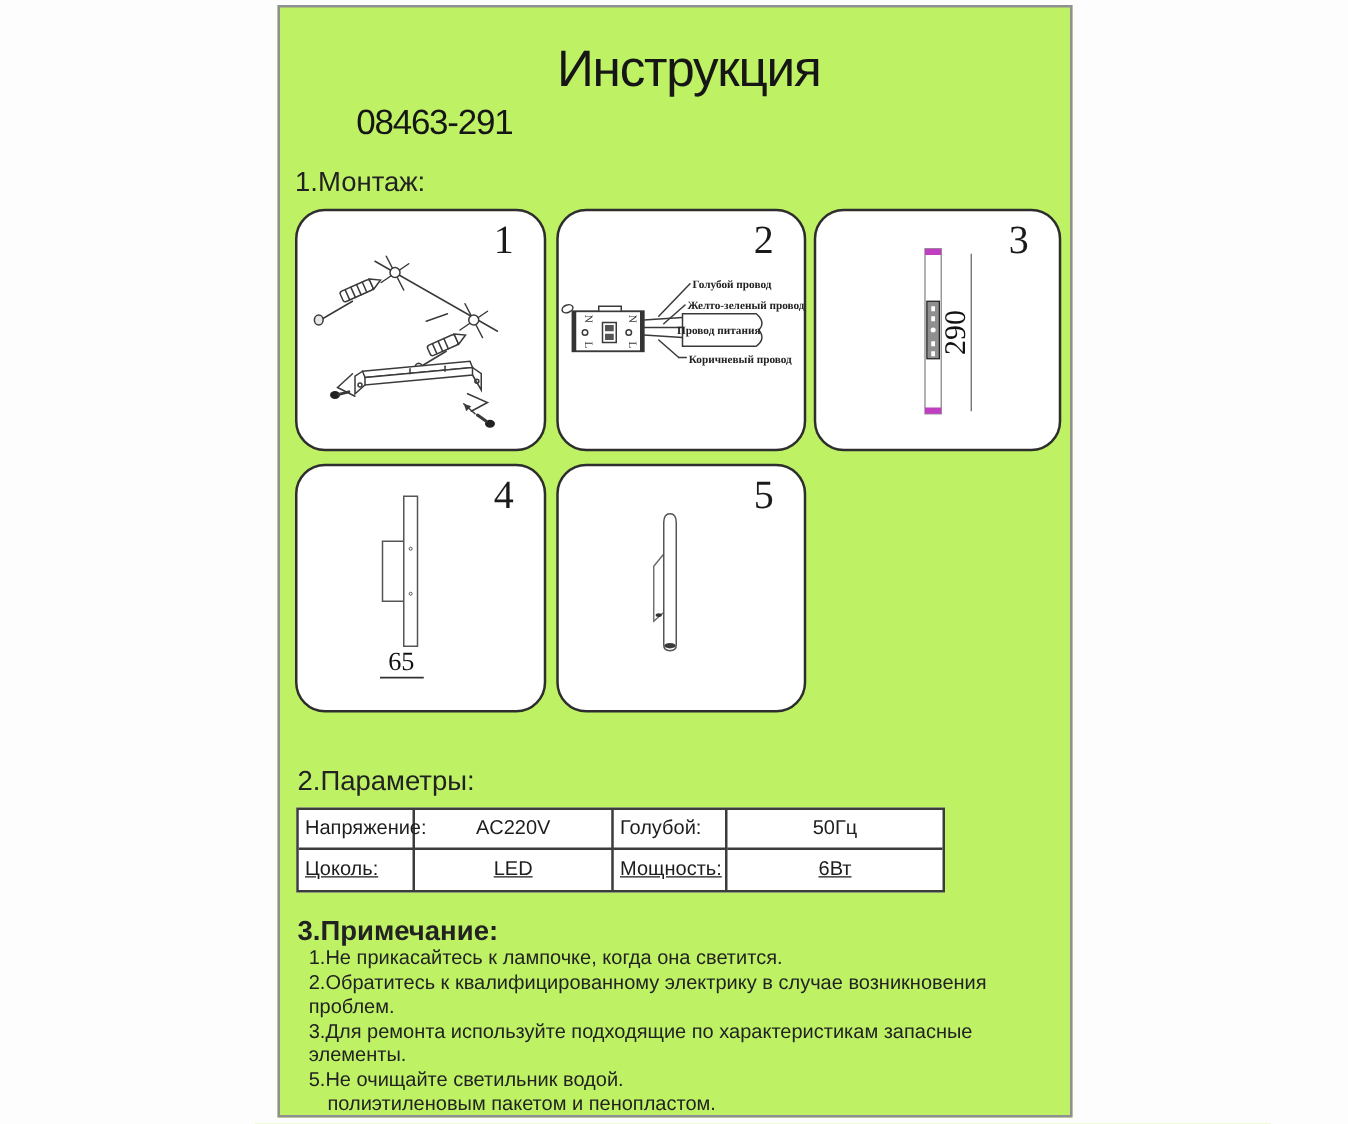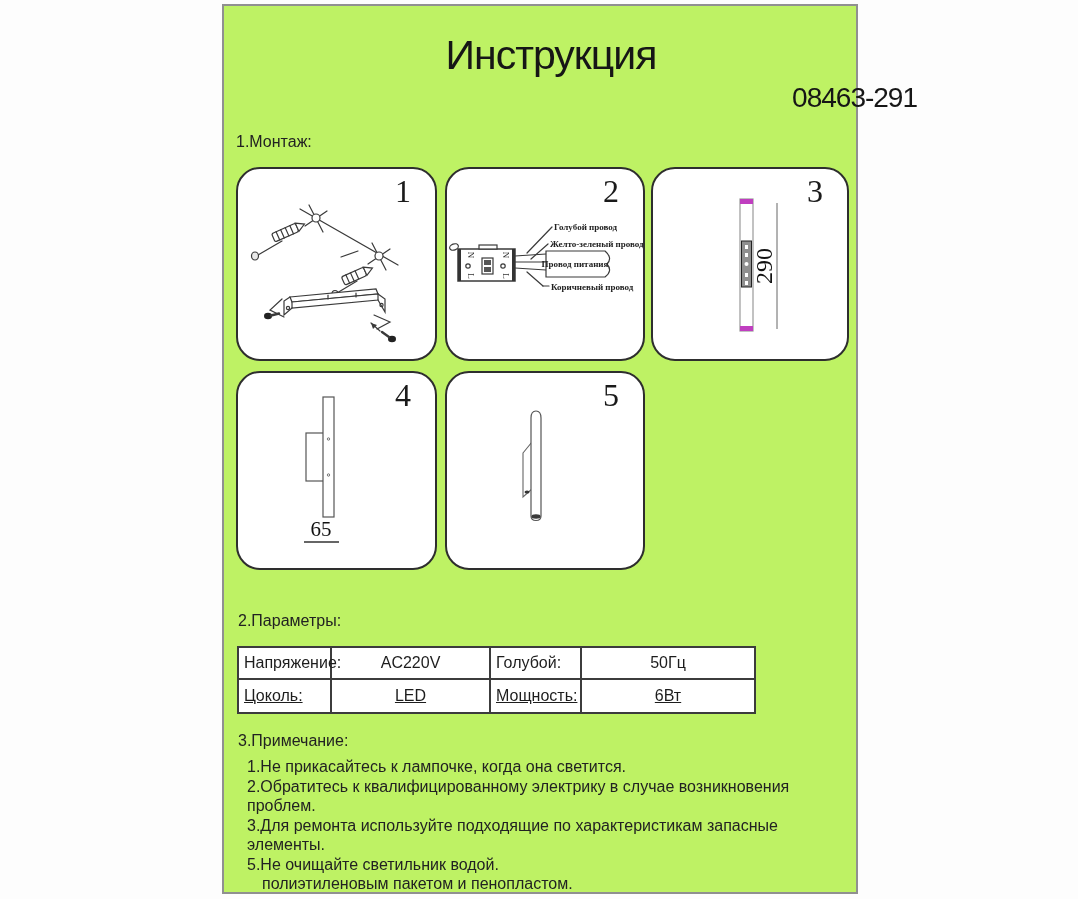--- a/index.html
+++ b/index.html
@@ -11,30 +11,30 @@
   .page{
     position:absolute;left:222px;top:4px;width:632px;height:886px;
     background:#bef264;border:2px solid #909090;
   }
   .doc-title{
     position:absolute;top:26px;left:0;width:100%;text-align:center;
     font-size:41px;letter-spacing:-1px;transform:translateX(11px);
     color:#161616;
   }
   .doc-model{
-    position:absolute;top:76px;left:0;width:100%;text-align:right;
+    position:absolute;top:76px;left:0;width:100%;text-align:left;
     font-size:28px;letter-spacing:-1px;transform:translateX(61px);
     color:#161616;
   }
   .sec-heading{
-    position:absolute;font-size:16px;color:#222;
+    position:absolute;font-size:22px;color:#222;
   }
   #h-montage{left:12px;top:127px;}
   #h-params{left:14px;top:606px;}
-  #h-notes{left:14px;top:726px;}
+  #h-notes{left:14px;top:726px;font-weight:bold;}
   .panel{
     position:absolute;background:#fff;border:2px solid #2e2e2e;border-radius:24px;
   }
   #panel1{left:12px;top:161px;width:197px;height:190px;}
   #panel2{left:221px;top:161px;width:196px;height:190px;}
   #panel3{left:427px;top:161px;width:194px;height:190px;}
   #panel4{left:12px;top:365px;width:197px;height:195px;}
   #panel5{left:221px;top:365px;width:196px;height:195px;}
   .panel svg{position:absolute;left:0;top:0;width:100%;height:100%;}
   .panel-number{

